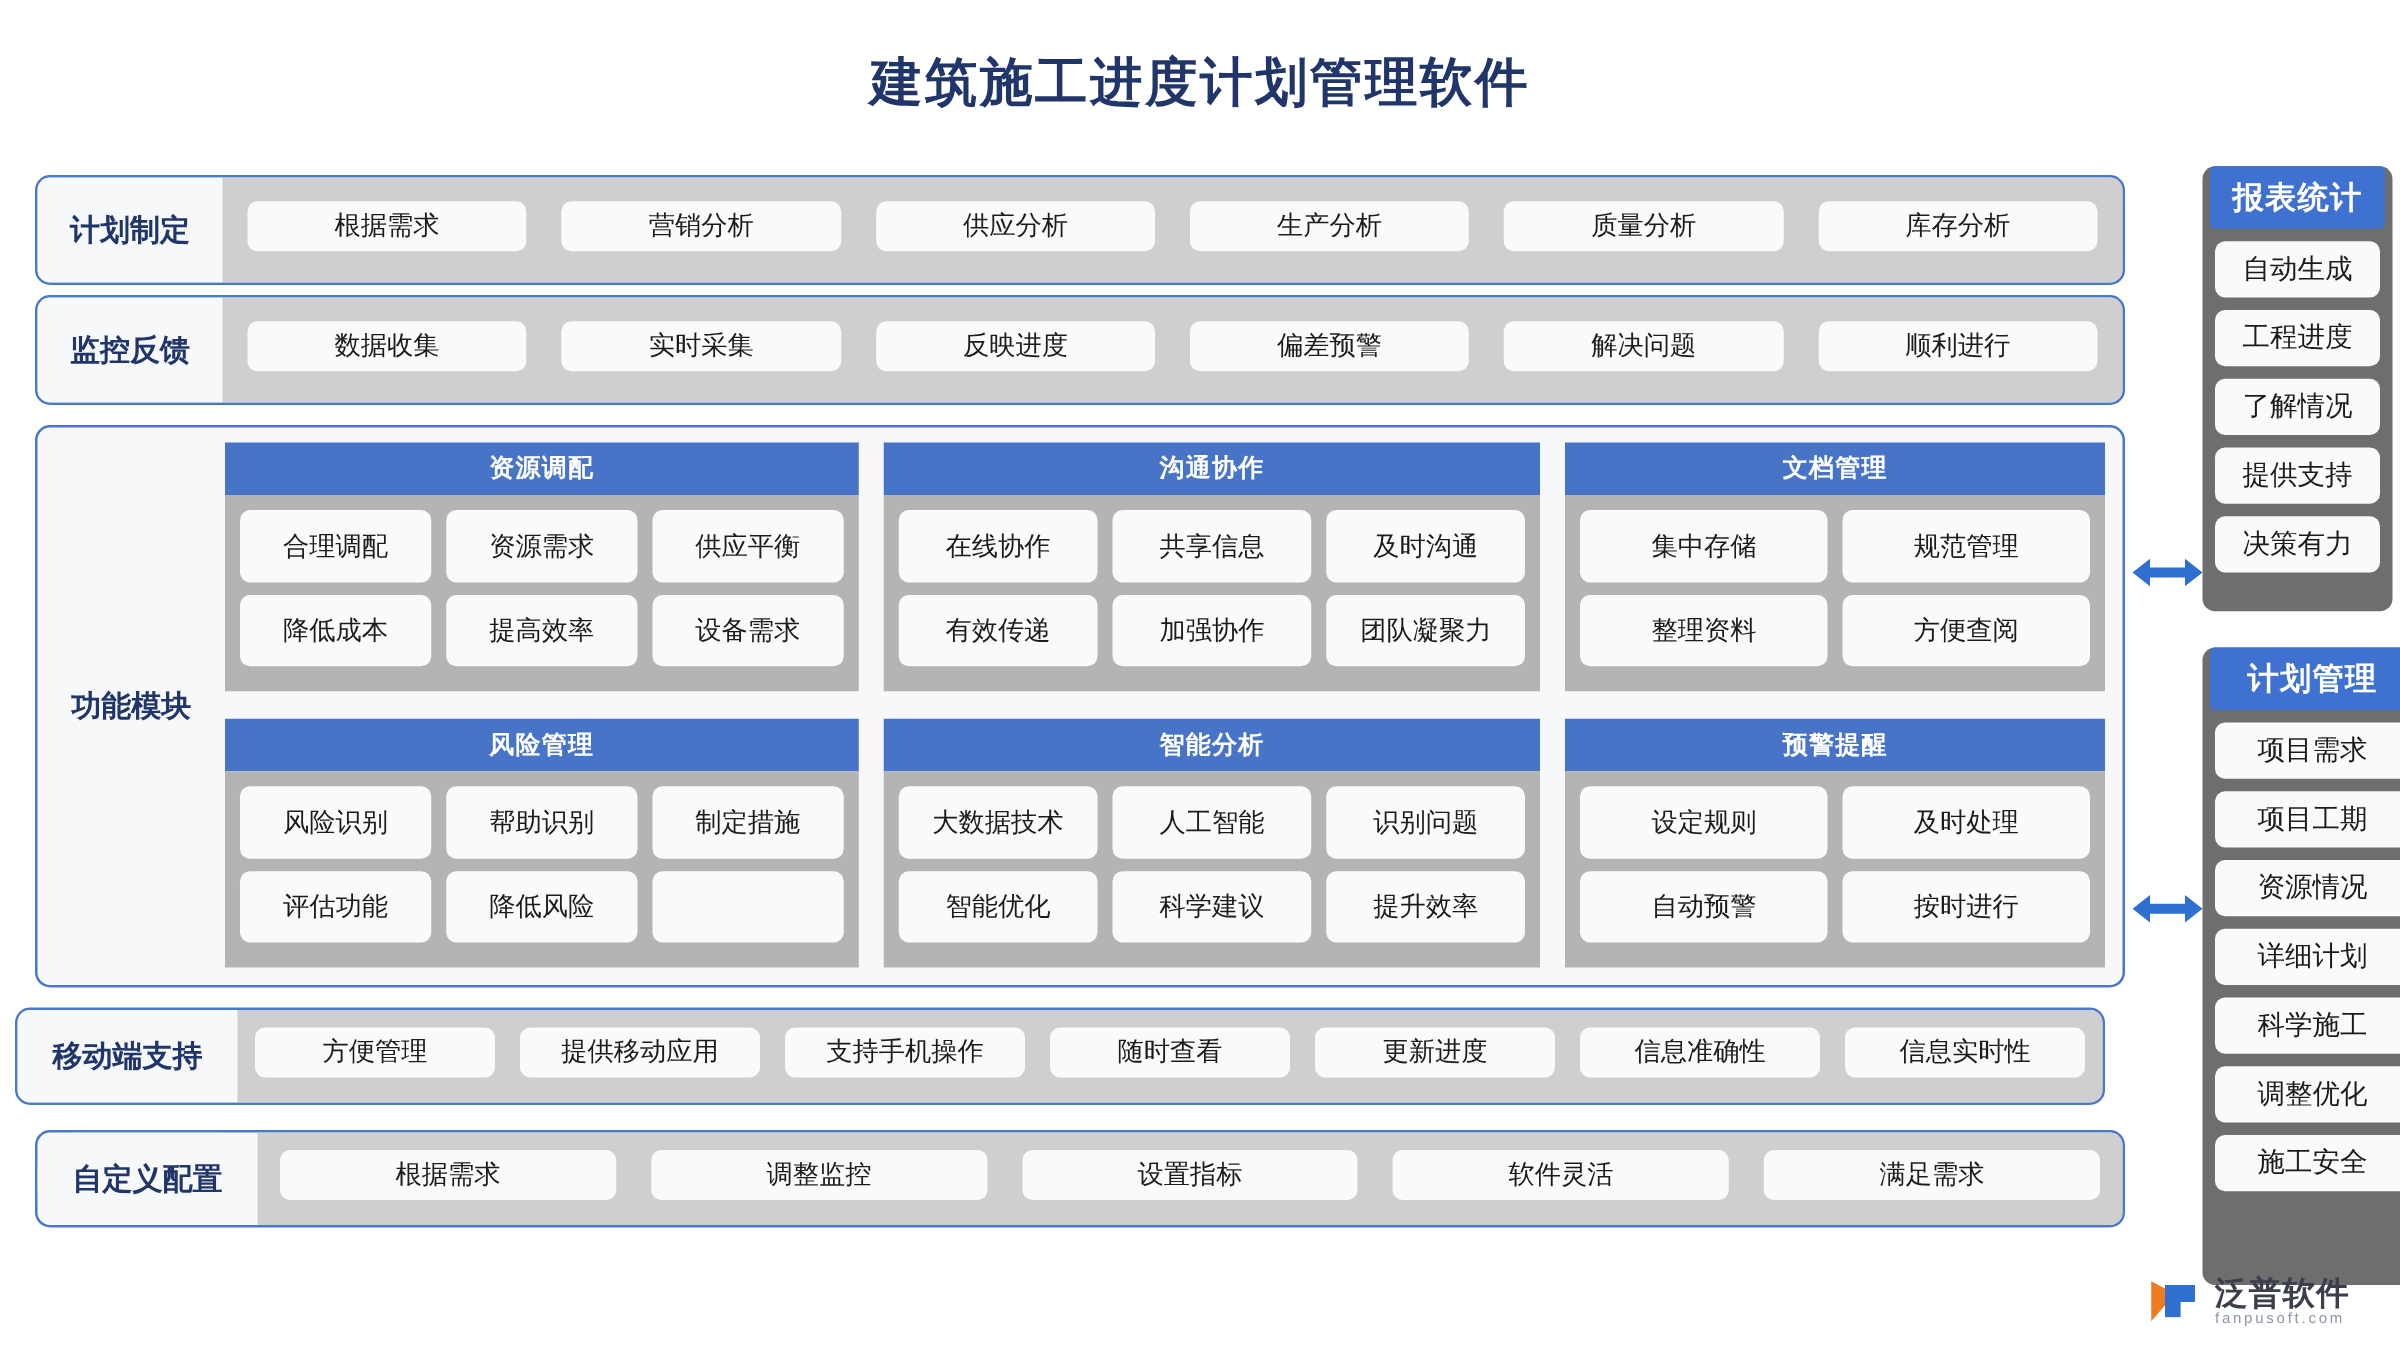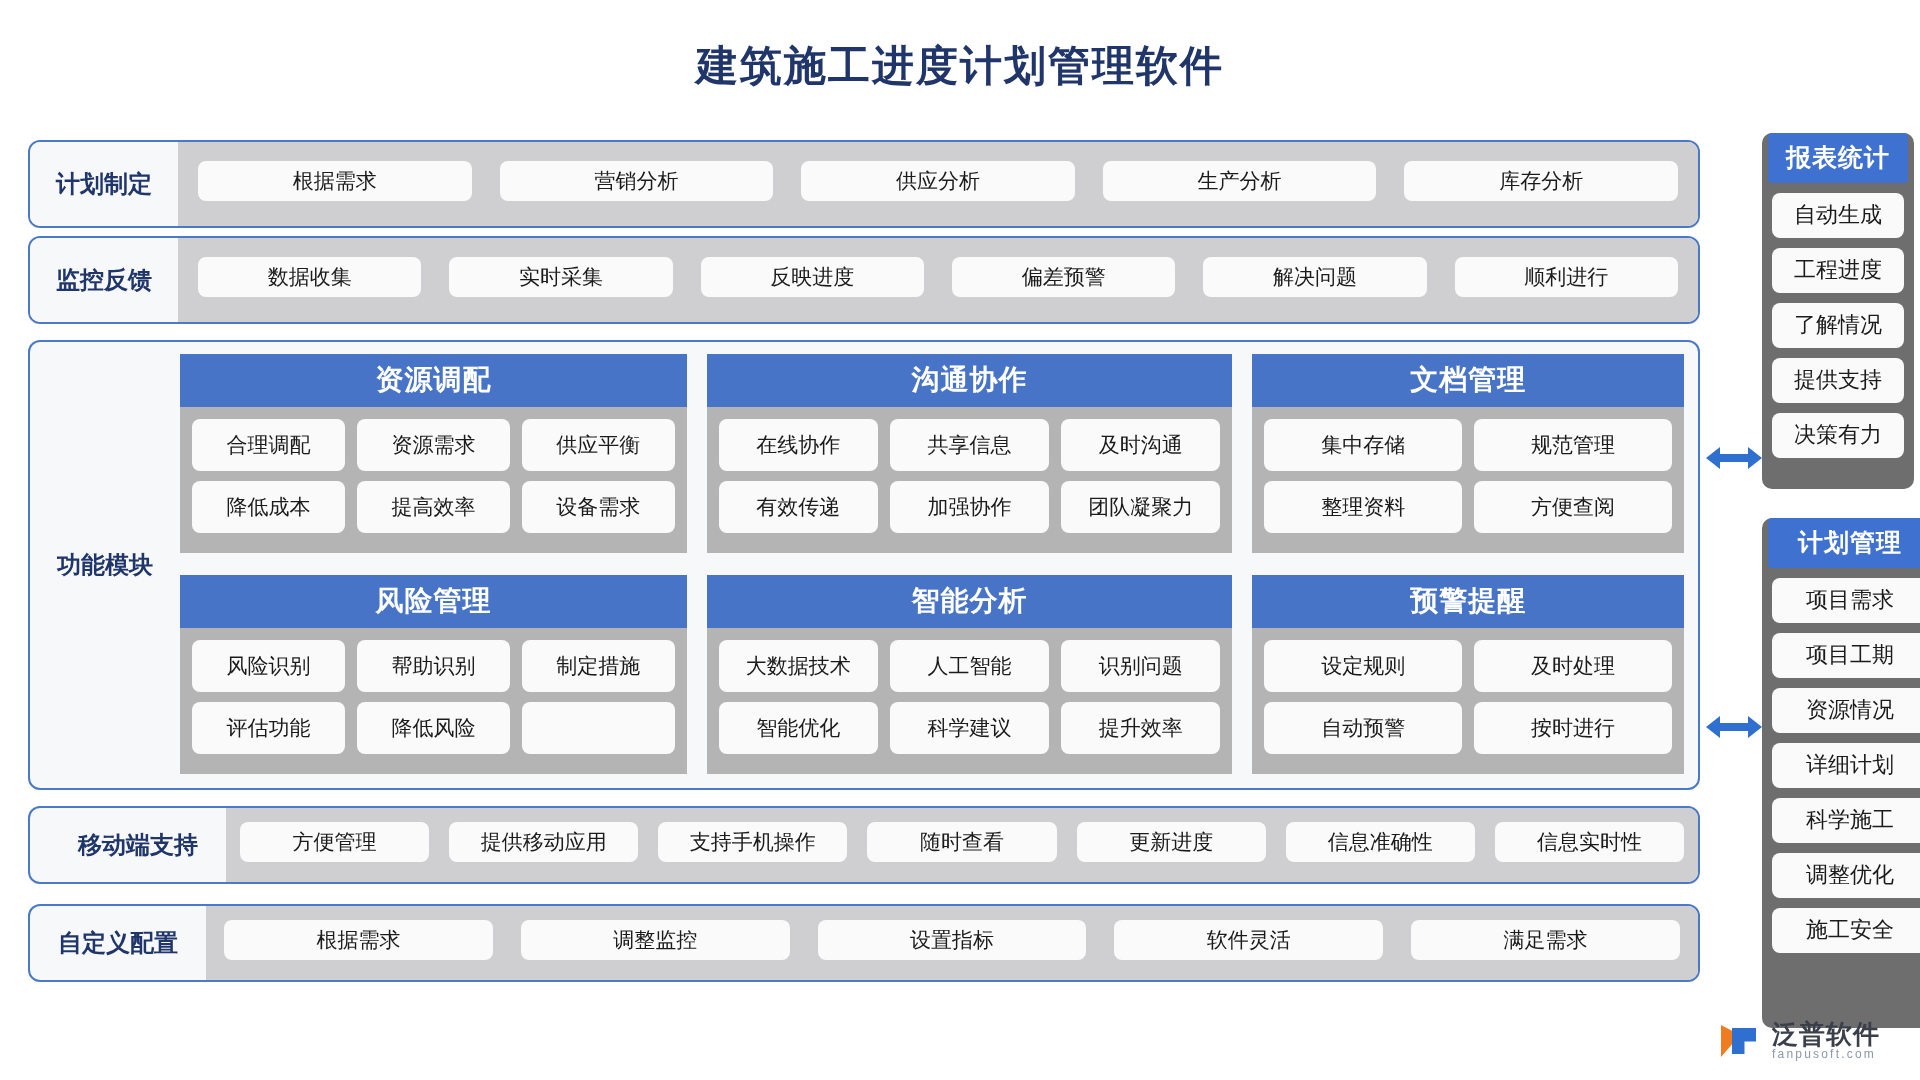--- a/index.html
+++ b/index.html
@@ -97,21 +97,21 @@
     display: grid;
     grid-template-columns: 1.08fr 1.12fr 0.92fr;
     grid-template-rows: 1fr 1fr;
     gap: 22px 20px;
     padding: 12px 14px 14px 0;
   }
   .card { display: flex; flex-direction: column; }
   .card-head {
     background: #4874c8;
     color: #ffffff;
-    font-size: 28px; font-weight: 700;
+    font-size: 20px; font-weight: 700;
     text-align: center;
     padding: 7px 0 8px 0;
     letter-spacing: 1px;
   }
   .card-body {
     flex: 1 1 auto;
     background: #b4b4b4;
     display: grid;
     grid-template-columns: repeat(3, 1fr);
     grid-auto-rows: 1fr;
@@ -196,20 +196,21 @@
 
   <div class="page-title">建筑施工进度计划管理软件</div>
 
   <div class="band" style="left:28px; top:140px; width:1672px; height:88px;">
     <div class="band-label" style="flex-basis:148px;">计划制定</div>
     <div class="band-strip">
       <div class="chip">根据需求</div>
       <div class="chip">营销分析</div>
       <div class="chip">供应分析</div>
       <div class="chip">生产分析</div>
+      <div class="chip">质量分析</div>
       <div class="chip">库存分析</div>
     </div>
   </div>
 
   <div class="band" style="left:28px; top:236px; width:1672px; height:88px;">
     <div class="band-label" style="flex-basis:148px;">监控反馈</div>
     <div class="band-strip">
       <div class="chip">数据收集</div>
       <div class="chip">实时采集</div>
       <div class="chip">反映进度</div>
@@ -287,21 +288,21 @@
           <div class="card-chip">设定规则</div>
           <div class="card-chip">及时处理</div>
           <div class="card-chip">自动预警</div>
           <div class="card-chip">按时进行</div>
         </div>
       </div>
 
     </div>
   </div>
 
-  <div class="band" style="left:28px; top:806px; width:1672px; height:78px;padding-left:20px;">
+  <div class="band" style="left:12px; top:806px; width:1672px; height:78px;">
     <div class="band-label" style="flex-basis:176px;">移动端支持</div>
     <div class="band-strip" style="padding:8px 4px 14px 4px;">
       <div class="chip" style="margin:0 10px;">方便管理</div>
       <div class="chip" style="margin:0 10px;">提供移动应用</div>
       <div class="chip" style="margin:0 10px;">支持手机操作</div>
       <div class="chip" style="margin:0 10px;">随时查看</div>
       <div class="chip" style="margin:0 10px;">更新进度</div>
       <div class="chip" style="margin:0 10px;">信息准确性</div>
       <div class="chip" style="margin:0 10px;">信息实时性</div>
     </div>

